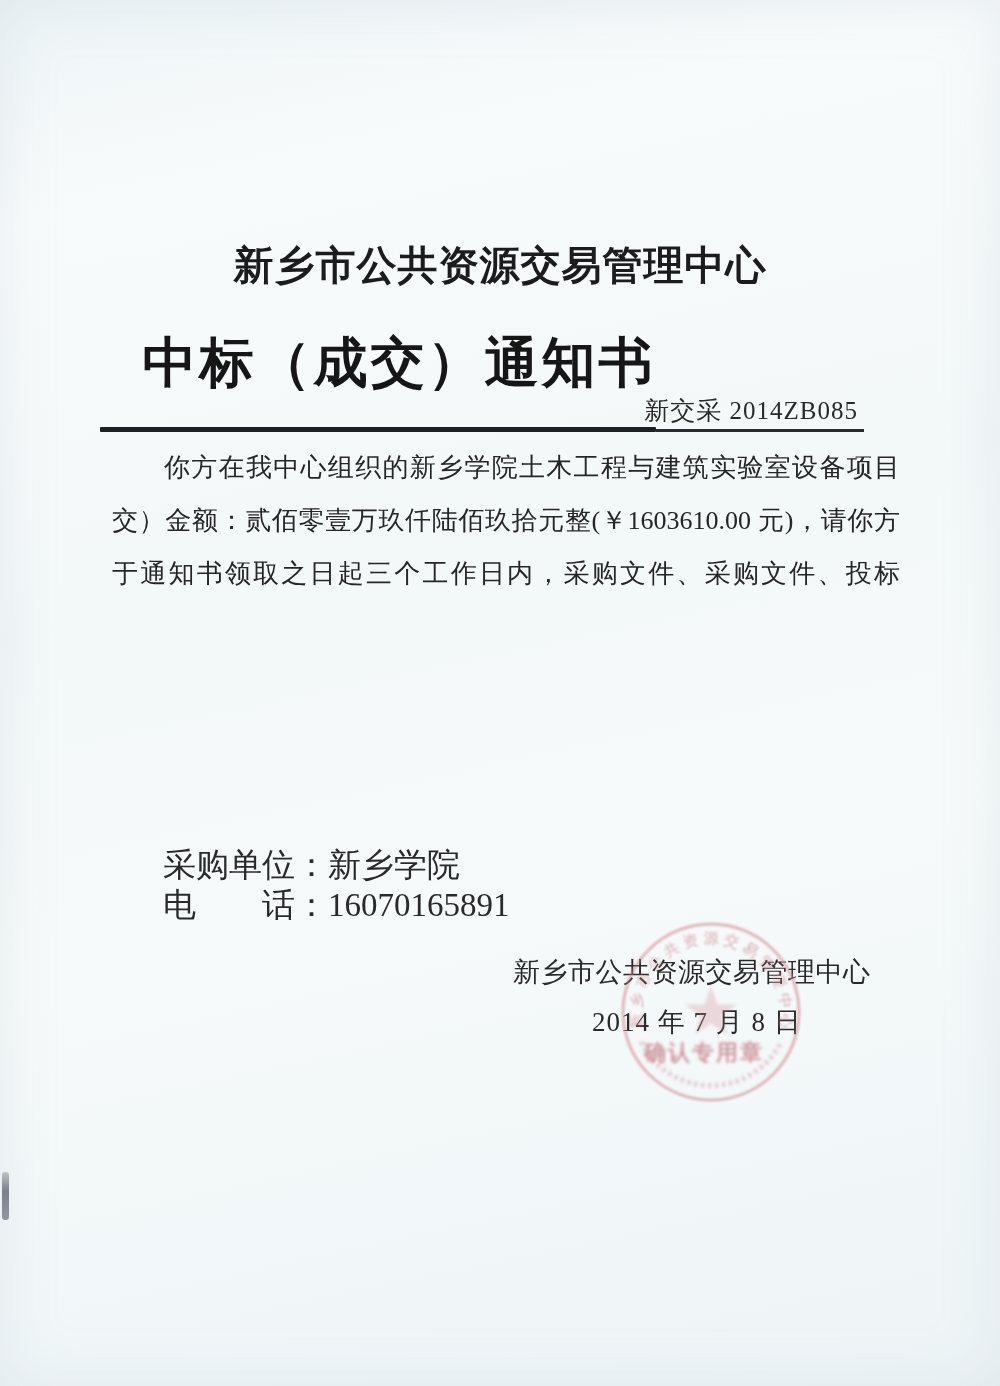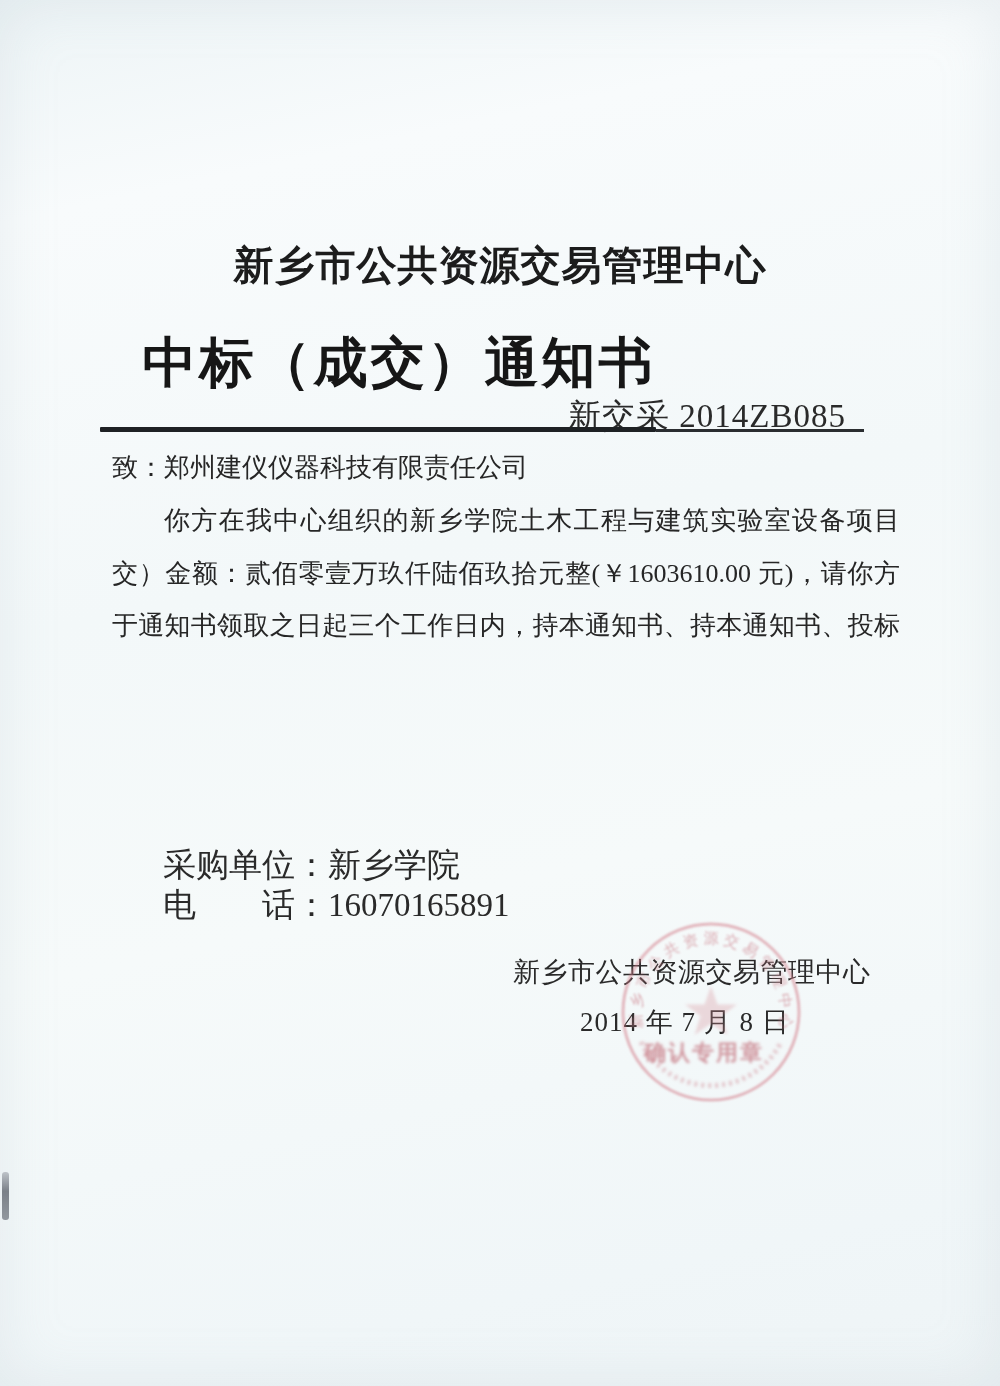--- a/index.html
+++ b/index.html
@@ -17,40 +17,40 @@
   .abs{position:absolute;}
   .org-title{
     top:238px;left:0;width:1000px;text-align:center;
     font-size:40px;font-weight:bold;color:#1c1c1c;letter-spacing:1px;
   }
   .doc-title{
     top:303px;left:0;width:798px;text-align:center;
     font-size:54px;font-weight:bold;color:#161616;letter-spacing:3px;margin-top:24px;
   }
   .ref-no{
-    top:394px;right:154px;font-size:33px;color:#2a2a2a;letter-spacing:1px;
+    top:394px;right:142px;font-size:25px;color:#2a2a2a;letter-spacing:1px;
   }
   .rule-thick{top:427px;left:100px;width:556px;height:5px;background:#1e2124;border-radius:1px;}
   .rule-thin{top:429px;left:656px;width:208px;height:3px;background:#2a2d30;}
   .body-block{
     top:442px;left:112px;width:788px;
     font-size:26px;line-height:52.8px;color:#262626;
   }
   .bline{height:52.8px;white-space:nowrap;}
   .bline.just{white-space:normal;text-align:justify;text-align-last:justify;}
   .bline.indent{padding-left:52px;font-family:Liberation Serif, serif;}
   .contact{
     top:845px;left:163px;font-size:33px;line-height:40px;color:#2a2a2a;
   }
   .contact .row{white-space:nowrap;}
   .signature{
     top:954px;left:513px;font-size:27px;color:#2a2a2a;letter-spacing:0.5px;white-space:nowrap;
   }
   .sign-date{
-    top:1004px;left:580px;font-size:27px;color:#2a2a2a;letter-spacing:1px;white-space:nowrap;
+    top:1004px;left:592px;font-size:27px;color:#2a2a2a;letter-spacing:1px;white-space:nowrap;
   }
   .seal{top:902px;left:601px;width:220px;height:220px;pointer-events:none;}
   .edge-mark{
     top:1172px;left:2px;width:7px;height:48px;
     background:linear-gradient(180deg,#b9bec4,#6f757d 40%,#888e95);
     border-radius:3px;filter:blur(0.6px);opacity:0.9;
   }
 </style>
 </head>
 <body>
@@ -58,24 +58,23 @@
 <div class="page">
 
   <div class="abs org-title">新乡市公共资源交易管理中心</div>
   <div class="abs doc-title">中标（成交）通知书</div>
 
   <div class="abs ref-no">新交采 2014ZB085</div>
   <div class="abs rule-thick"></div>
   <div class="abs rule-thin"></div>
 
   <div class="abs body-block">
-    <div class="bline">致：郑州建仪仪器科技有限责任公司</div>
     <div class="bline just indent">你方在我中心组织的新乡学院土木工程与建筑实验室设备项目</div>
     <div class="bline just">交）金额：贰佰零壹万玖仟陆佰玖拾元整(￥1603610.00 元)，请你方</div>
-    <div class="bline just">于通知书领取之日起三个工作日内，持本通知书、持本通知书、投标</div>
+    <div class="bline just">于通知书领取之日起三个工作日内，采购文件、采购文件、投标</div>
   </div>
 
   <div class="abs contact">
     <div class="row">
       <span>采购单位：</span><span>新乡学院</span>
     </div>
     <div class="row">
       <span>电　　话：</span><span>16070165891</span>
     </div>
   </div>

